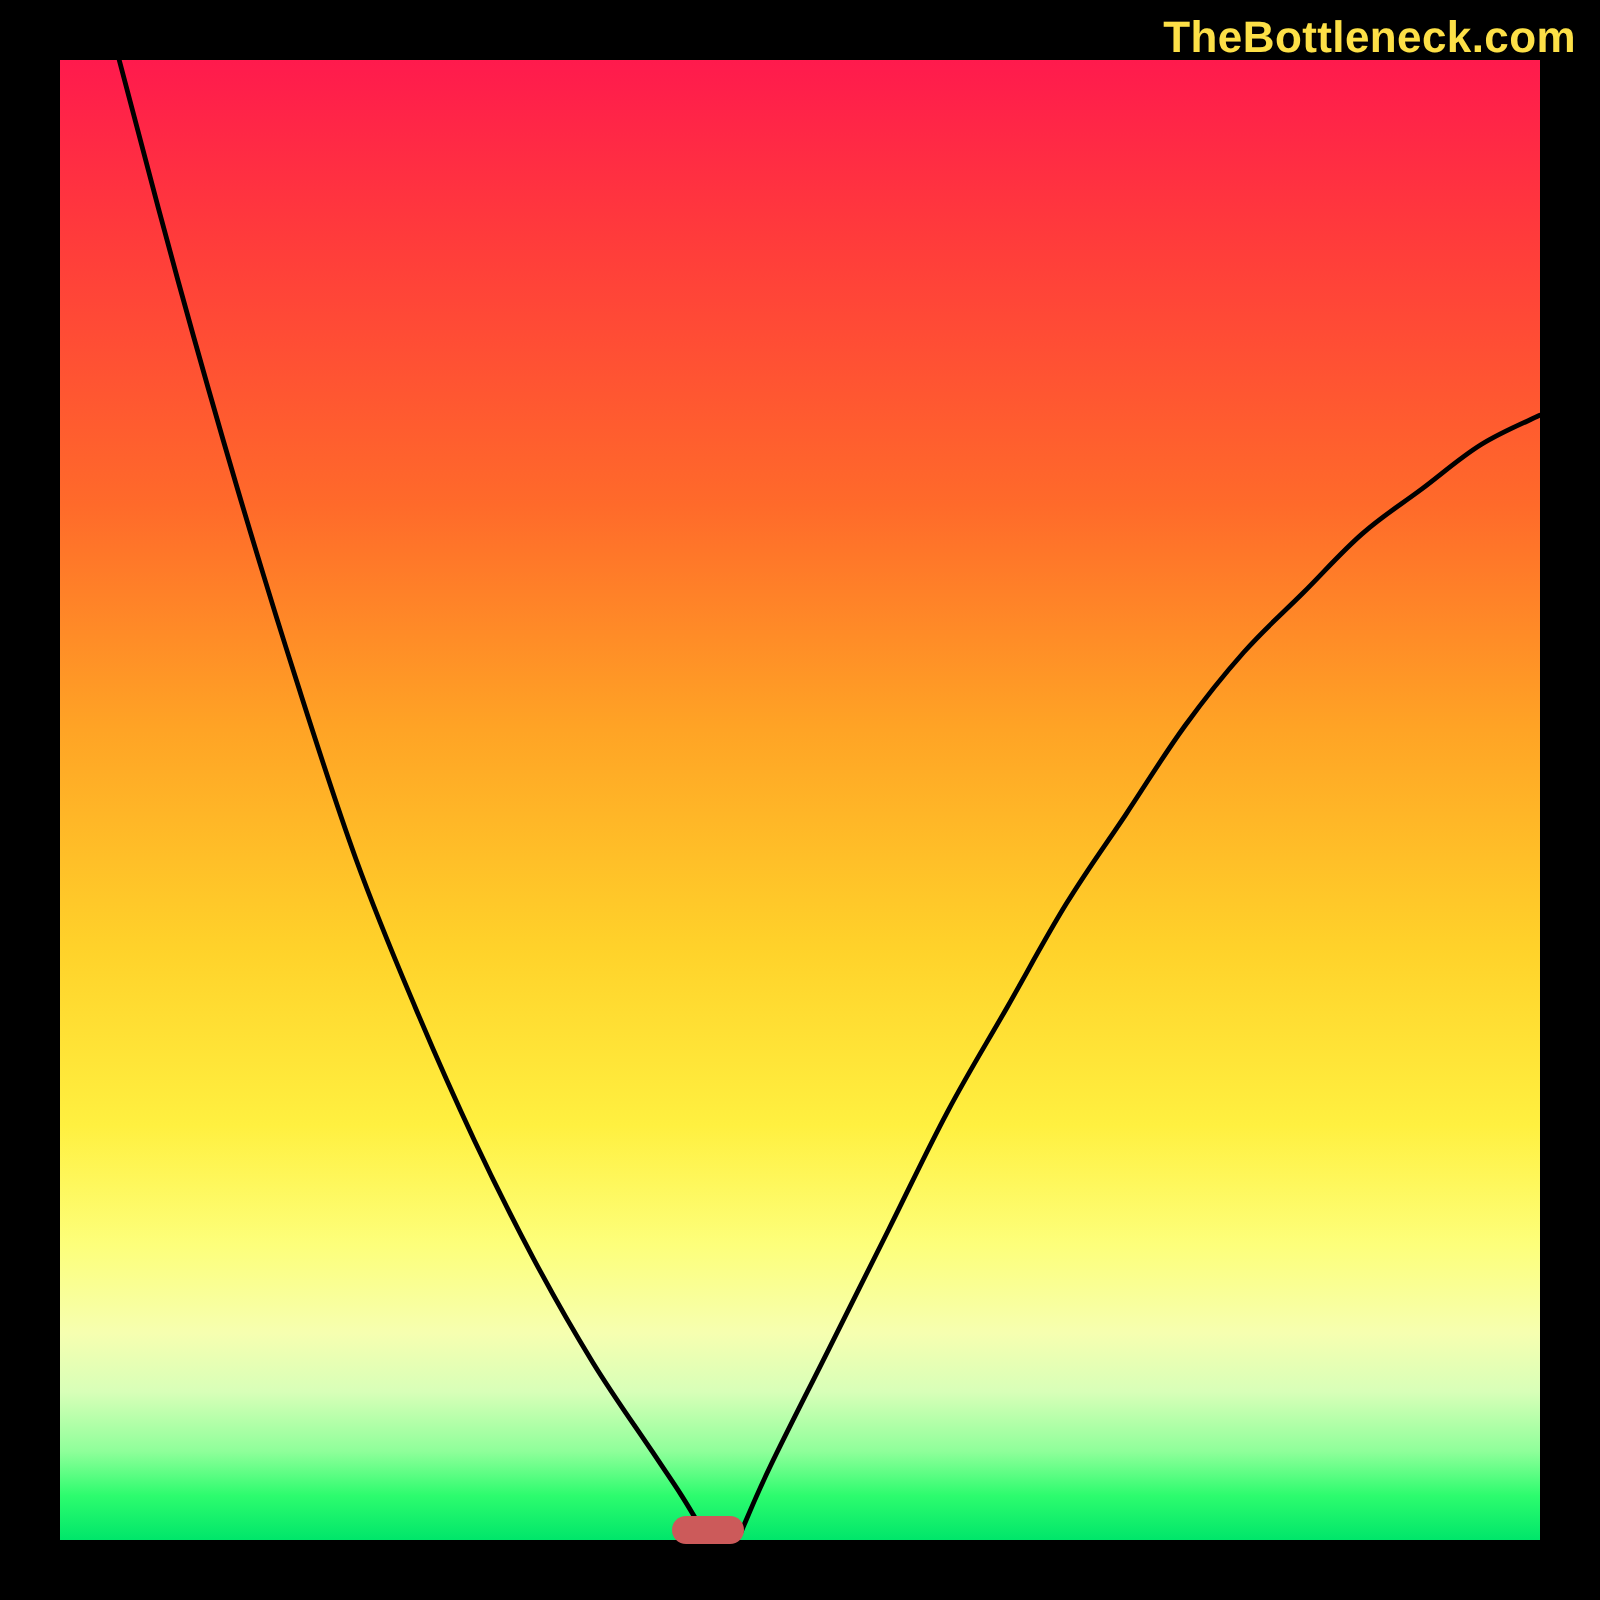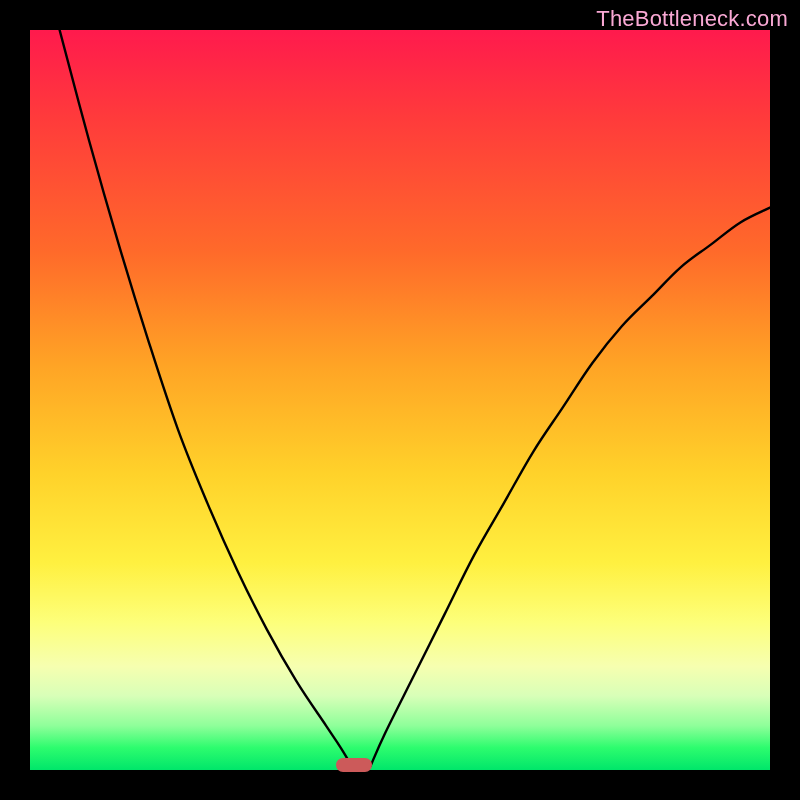--- a/index.html
+++ b/index.html
@@ -38,22 +38,22 @@
       #d8ffb8 90%,
       #8fff9a 94%,
       #2dfc6e 97%,
       #00e66a 100%);
   }
   .watermark {
     position: absolute;
     top: 6px;
     right: 12px;
     font-size: 22px;
-    font-weight: 400;
-    color: #f9a8d4;
+    font-weight: 700;
+    color: #fde047;
     letter-spacing: 0.2px;
     user-select: none;
   }
   svg.curve {
     position: absolute;
     left: 0;
     top: 0;
     width: 740px;
     height: 740px;
   }

